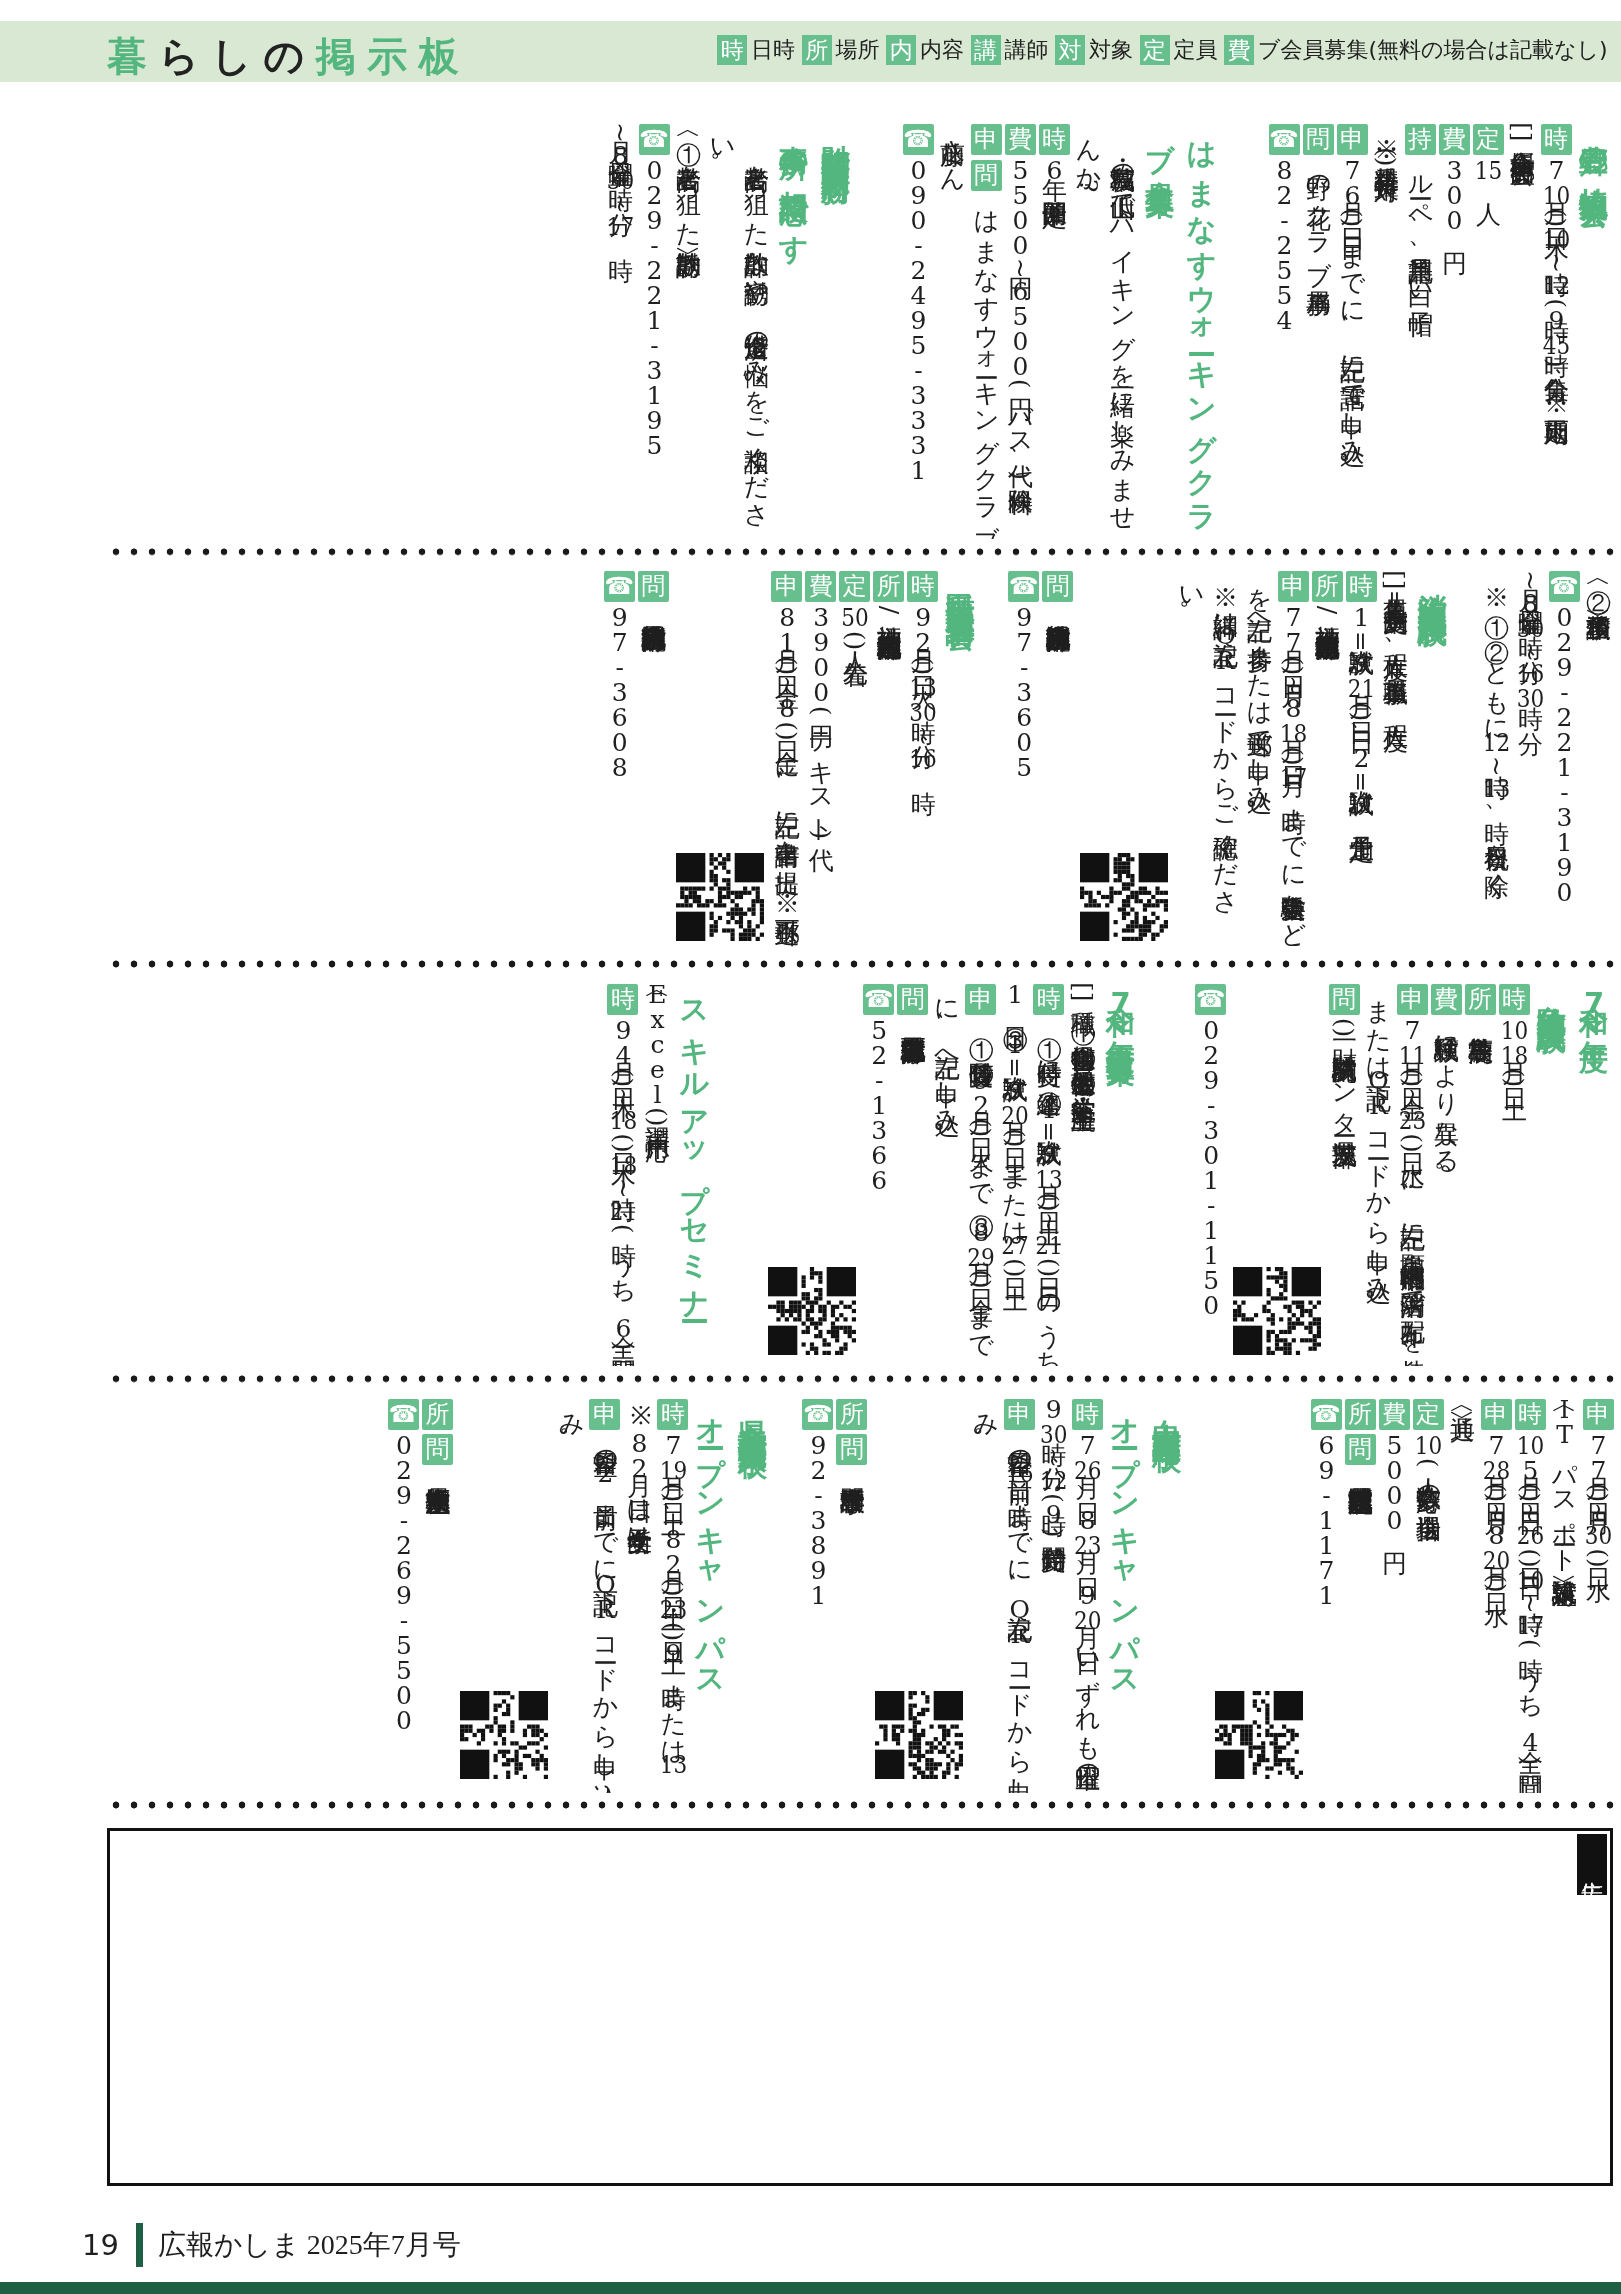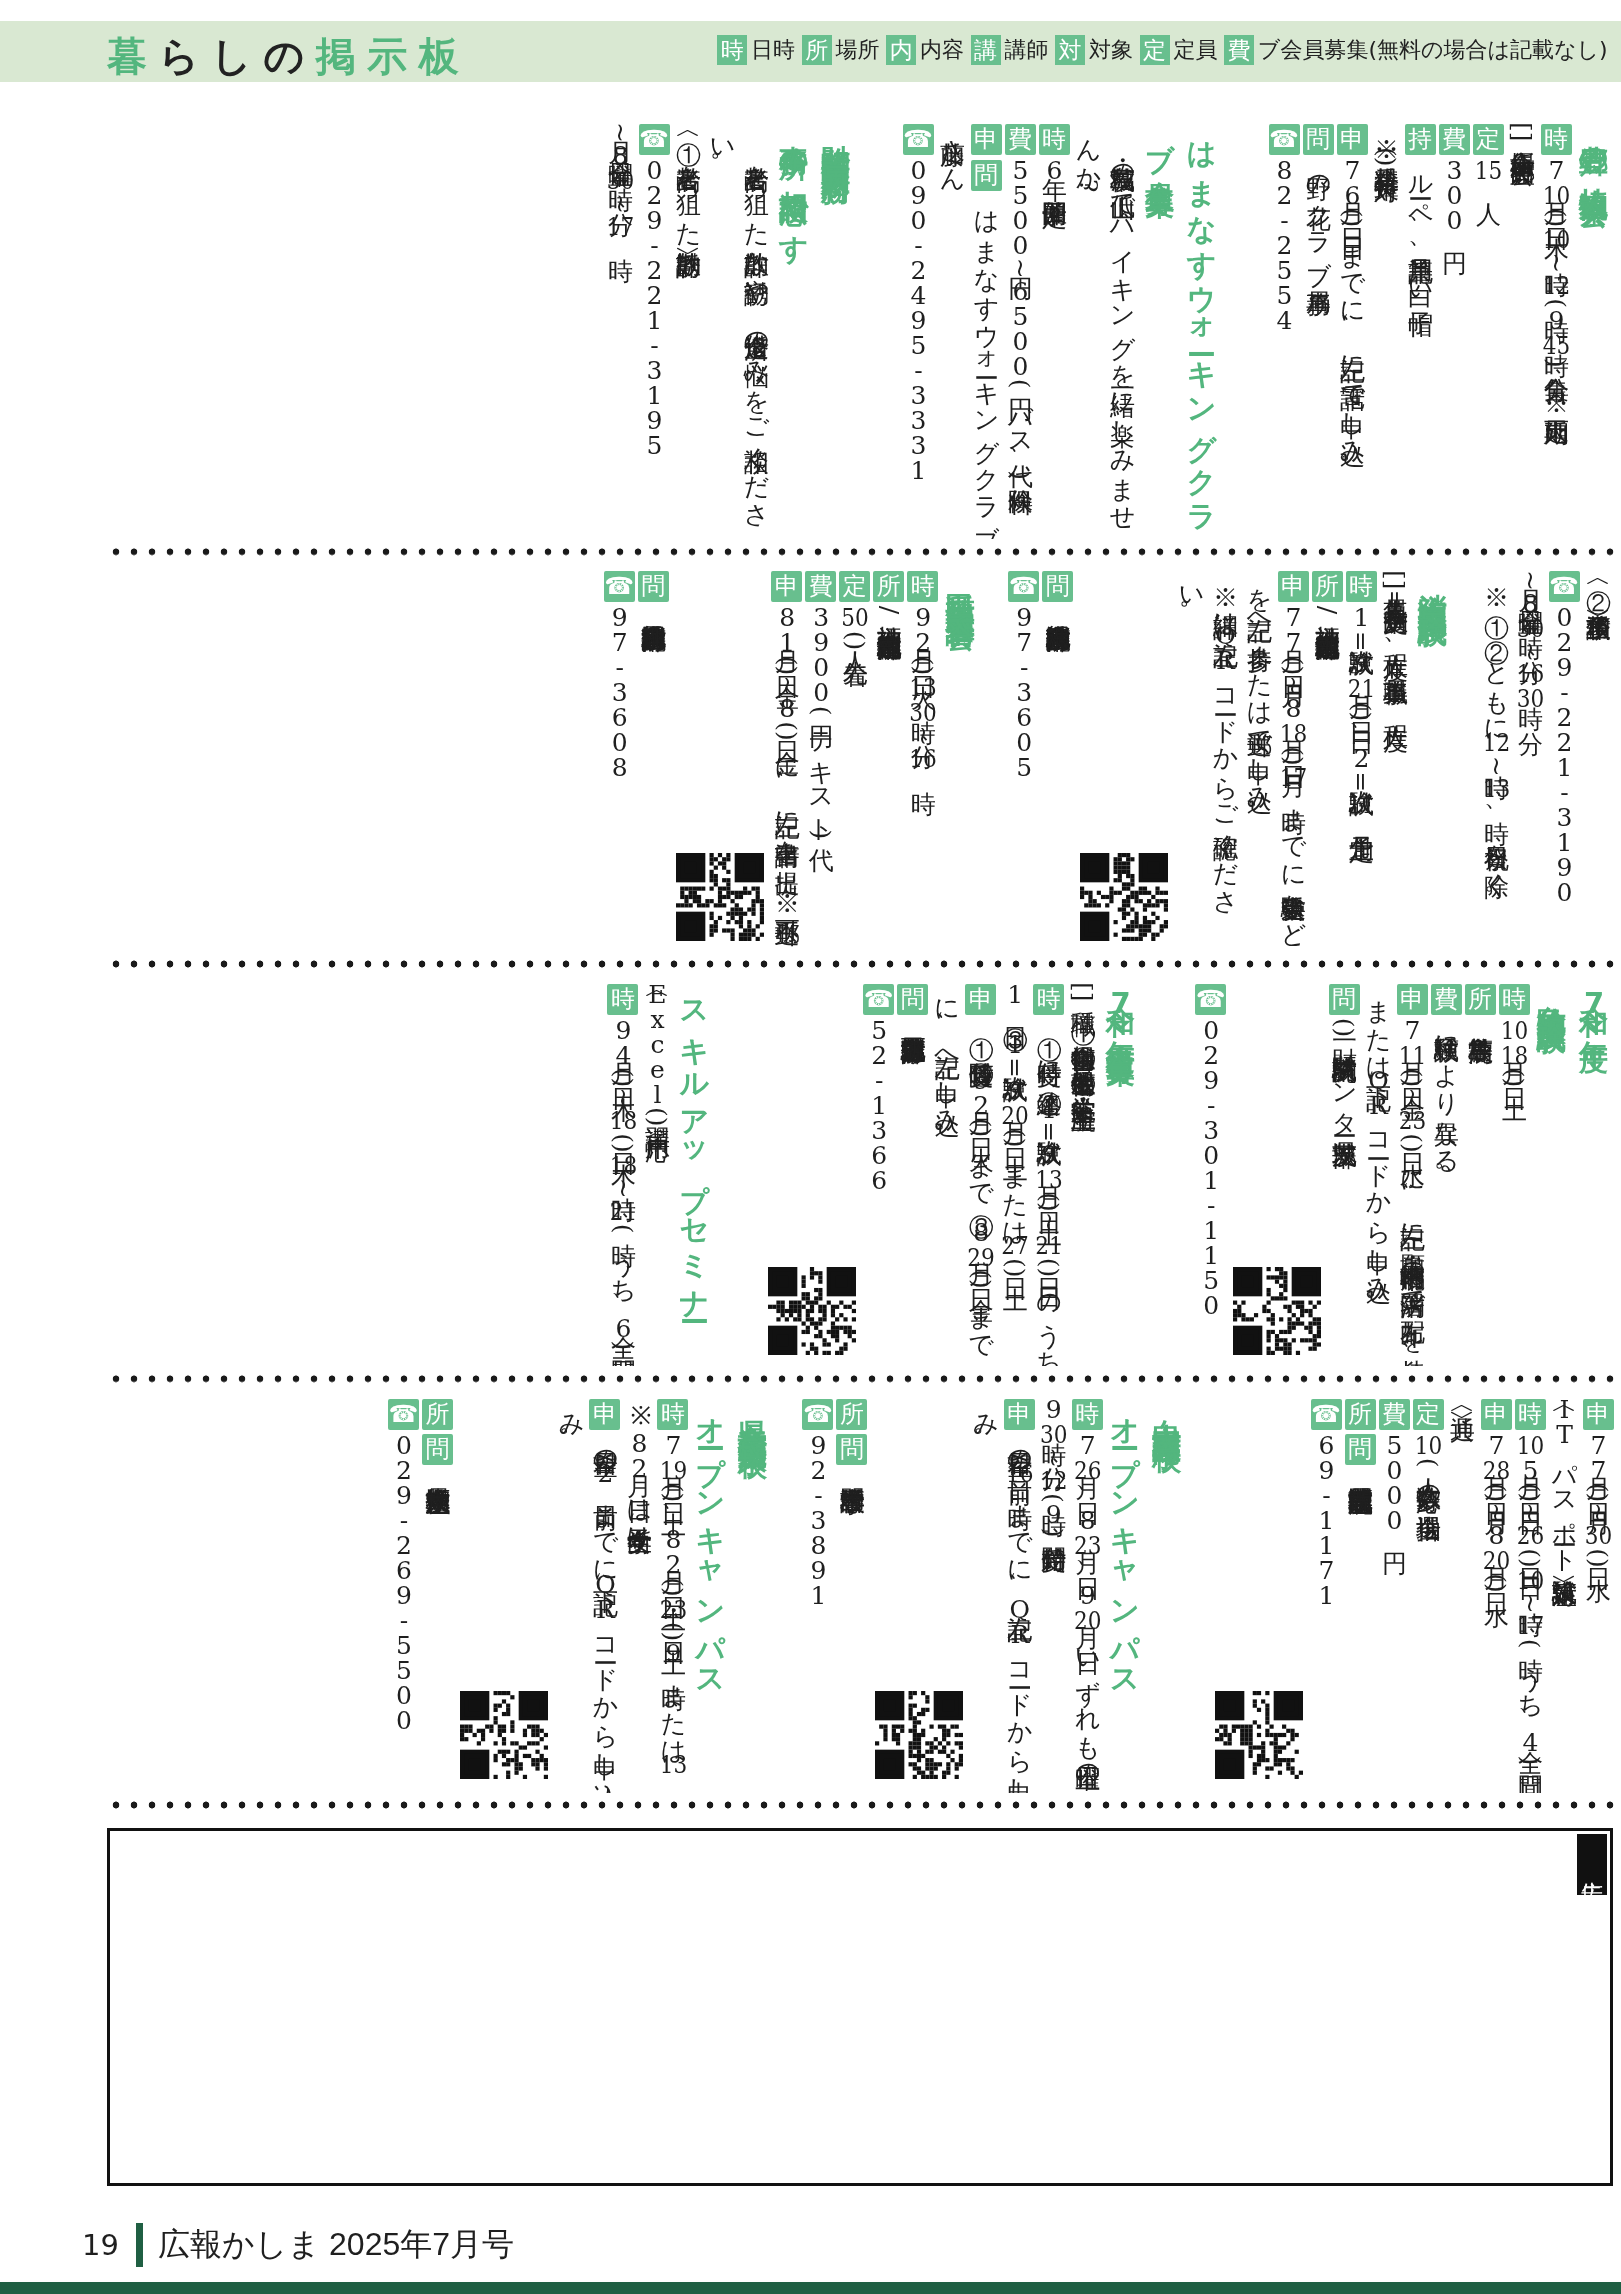--- a/index.html
+++ b/index.html
@@ -74,21 +74,21 @@
   .ad{position:absolute;left:107px;top:1828px;width:1506px;height:358px;border:3.8px solid #111;background:#fff;}
   .ad-label{
     position:absolute;top:2.9px;right:2.9px;width:30px;height:61px;background:#111;color:#fff;
     writing-mode:vertical-rl;text-orientation:upright;text-align:center;line-height:30px;
     font-family:"DejaVu Sans","Liberation Sans",sans-serif;font-size:22px;
   }
   
   .footer{position:absolute;left:82px;top:2223px;display:flex;align-items:center;}
   .footer .pageno{font-size:29px;font-family:"DejaVu Sans","Liberation Sans",sans-serif;}
   .footer .bar{width:6.7px;height:44px;background:var(--deep-green);margin:0 15.3px 0 17px;}
-  .footer .issue{font-size:32px;font-family:Liberation Sans, sans-serif;}
+  .footer .issue{font-size:28px;font-family:Liberation Serif, serif;}
   .bottom-bar{position:absolute;left:0;bottom:0;width:1621px;height:12.4px;background:var(--deep-green);}
 </style>
 </head>
 <body>
 
 <div class="header">
   <div class="header-title" id="header-title"><span class="g">暮</span><span class="k">らしの</span><span class="g">掲示板</span></div>
   <div class="legend" id="legend">
       <span class="litem">
         <span class="licon">時</span>

